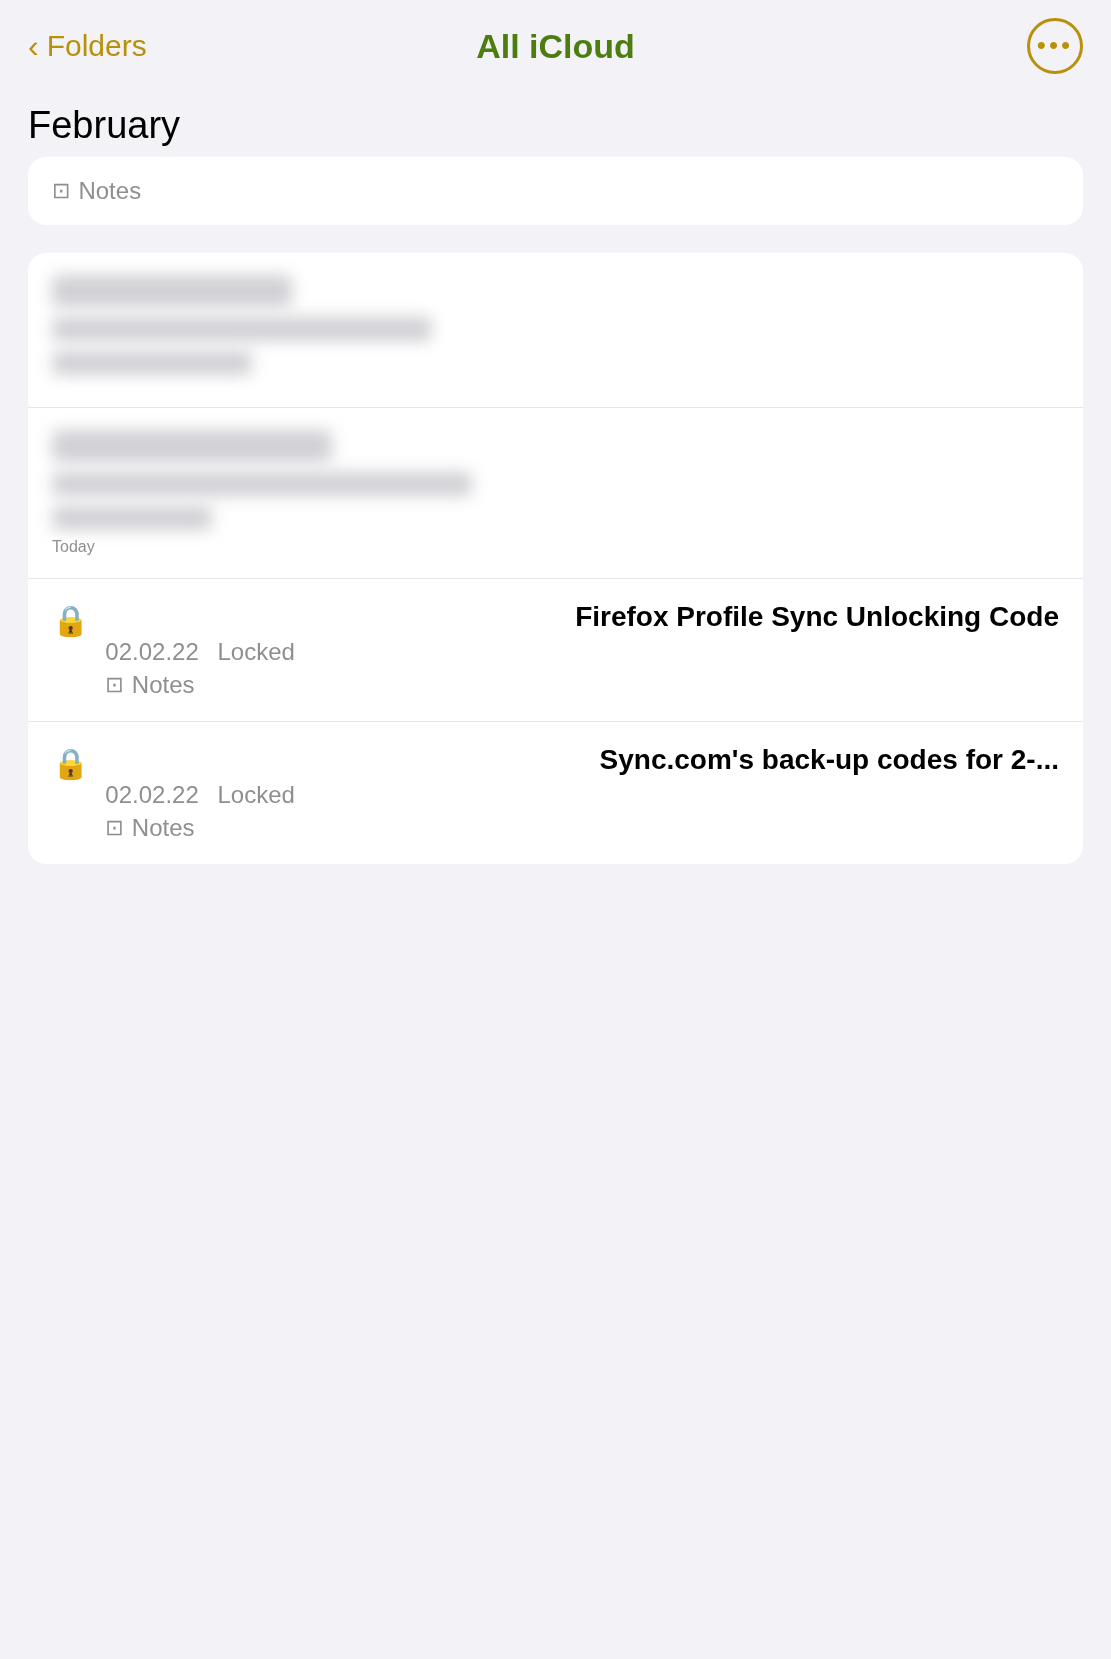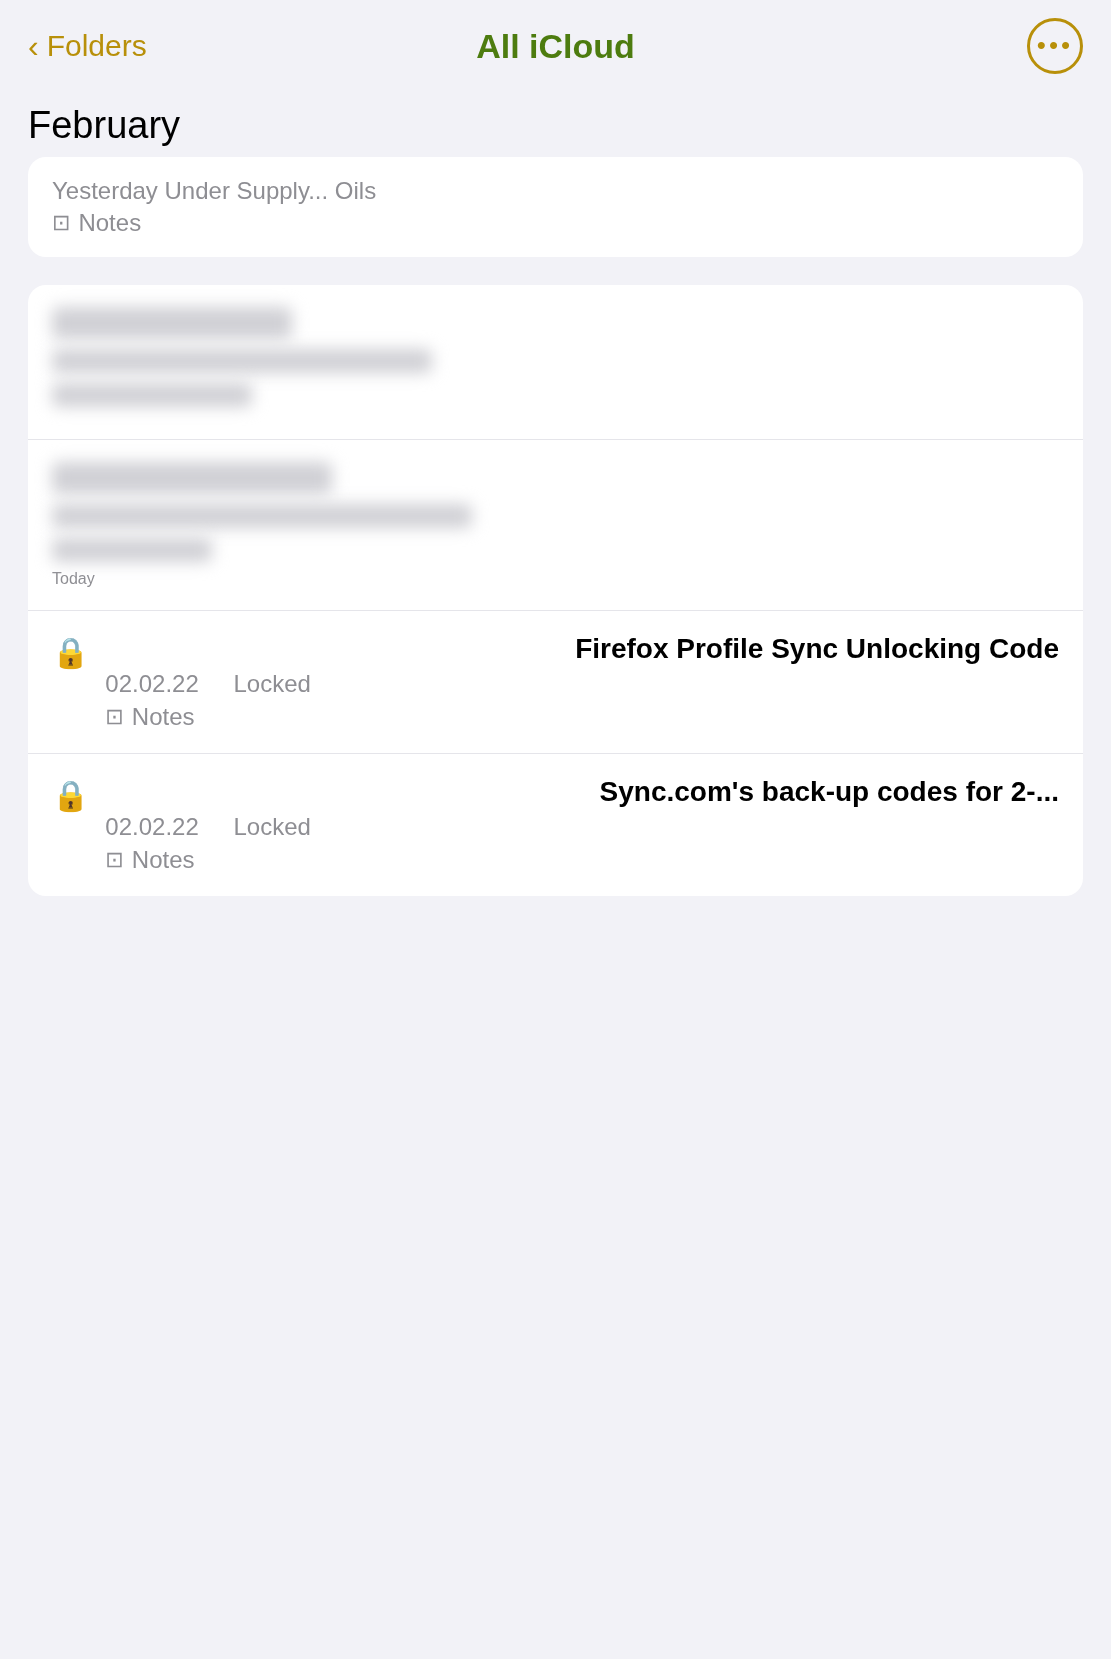--- a/index.html
+++ b/index.html
@@ -161,21 +161,21 @@
       text-align: right;
     }
 
     .note-meta {
       font-size: 24px;
       color: #8e8e93;
       margin-bottom: 5px;
     }
 
     .note-meta .date {
-      margin-right: 28px;
+      margin-right: 12px;
     }
 
     
     .blurred-block {
       filter: blur(8px);
       background: #d0d0d5;
       border-radius: 6px;
       height: 28px;
       margin-bottom: 10px;
     }
@@ -245,23 +245,20 @@
   </div>
 </div>
 
 <div class="section-header">
   <span>February</span>
 </div>
 
 <div class="card-group">
 
   <div class="note-item">
-    <div class="note-subtitle">
-      <span>Yesterday   Under   Supply...   Oils</span>
-    </div>
     <div class="note-footer">
       <span class="folder-icon">⊡</span>
       <span>Notes</span>
     </div>
   </div>
 </div>
 
 <div class="section-2022">
 
   <div class="card-group-2022">

